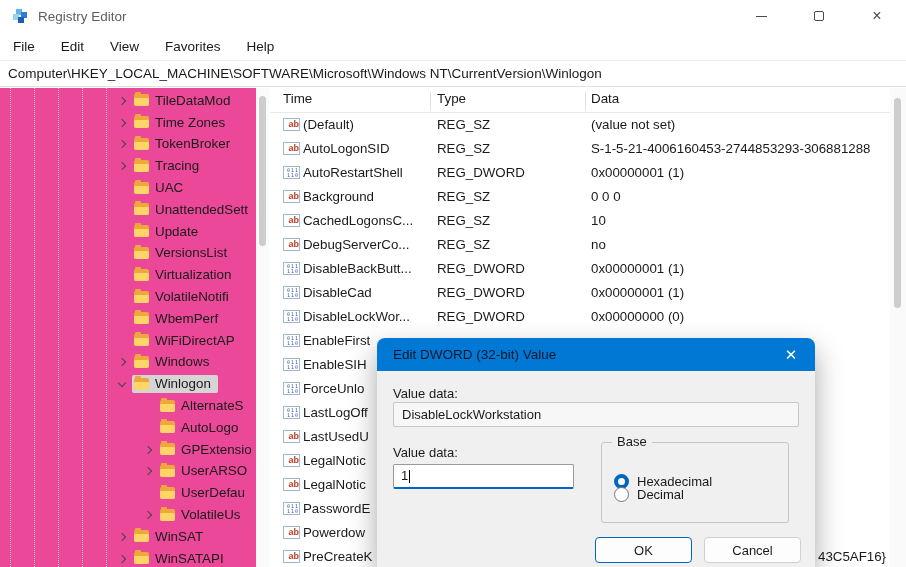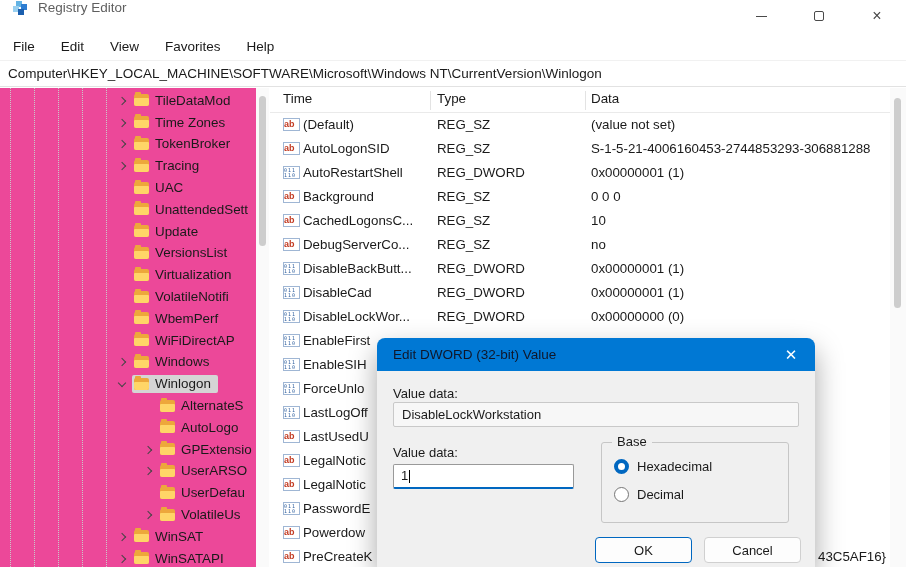--- a/index.html
+++ b/index.html
@@ -5,21 +5,21 @@
   * { box-sizing: border-box; }
   html,body { margin:0; padding:0; }
   body {
     width:906px; height:567px; overflow:hidden; background:#fff;
     font-family:"Liberation Sans","DejaVu Sans",sans-serif; color:#1a1a1a;
     -webkit-font-smoothing:antialiased;
   }
   .window { position:relative; width:906px; height:567px; background:#fff; }
 
   
-  .titlebar { position:absolute; left:0; top:0; width:906px; height:32px; display:flex; align-items:flex-start; padding-left:12px; background:#fff; }
+  .titlebar { position:absolute; left:0; top:0; width:906px; height:32px; display:flex; align-items:center; padding-left:12px; background:#fff; }
   .app-icon { width:16px; height:16px; margin-right:10px; flex:0 0 auto; }
   .win-title { font-size:13.5px; color:#5f5f5f; }
   .win-controls { position:absolute; right:0; top:0; height:32px; display:flex; }
   .wbtn { width:58px; height:32px; display:flex; align-items:center; justify-content:center; color:#4a4a4a; }
   .glyph-min { width:11px; height:1px; background:#4a4a4a; }
   .glyph-max { width:10px; height:10px; border:1px solid #4a4a4a; border-radius:2px; }
   .glyph-close { font-size:16px; line-height:16px; color:#4a4a4a; }
 
   
   .menubar { position:absolute; left:0; top:32px; width:906px; height:28px; display:flex; align-items:center; padding-left:0; font-size:13.5px; background:#fff; }
@@ -50,41 +50,41 @@
   .listpane { position:absolute; left:270px; top:88px; width:620px; height:479px; overflow:hidden; background:#fff; }
   .lheader { position:relative; height:25px; border-bottom:1px solid #eaeaea; font-size:13.4px; }
   .hcell { position:absolute; top:3px; }
   .h-name { left:13px; } .h-type { left:167px; } .h-data { left:321px; }
   .hsep { position:absolute; top:3px; width:1px; height:19px; background:#e3e3e3; }
   .lrow { position:relative; height:24px; line-height:24px; white-space:nowrap; padding-left:13px; font-size:13.3px; }
   .cell { position:absolute; top:0; line-height:24px; overflow:hidden; }
   .c-name { left:33px; width:132px; }
   .c-type { left:167px; width:150px; }
   .c-data { left:321px; width:297px; }
-  .vicon { display:inline-block; width:17px; height:13px; border:1px solid #9fb6d4; background:#fff; margin-top:5px; text-align:left; vertical-align:top; }
+  .vicon { display:inline-block; width:17px; height:13px; border:1px solid #9fb6d4; background:#fff; margin-top:5px; text-align:right; vertical-align:top; }
   .vicon.sz { color:#c23b22; font-size:9px; line-height:11px; font-weight:bold; }
   .vicon.bin::before { content:"011\A 110"; white-space:pre; display:block; font-family:"DejaVu Sans Mono",monospace; font-size:5px; line-height:5px; letter-spacing:1px; color:#2f5f9e; margin-top:1px; }
   .frag { position:absolute; left:548px; top:461px; font-size:13.3px; }
 
   .list-scroll { position:absolute; left:890px; top:88px; width:16px; height:479px; background:#fafafa; }
   .list-scroll .thumb { position:absolute; left:4px; top:10px; width:7px; height:210px; background:#cdcdcd; border-radius:4px; }
 
   
   .dialog { position:absolute; left:377px; top:338px; width:438px; height:229px; background:#f0f0f0; z-index:10; border-radius:8px 8px 0 0; box-shadow:0 12px 28px rgba(0,0,0,0.35); font-size:13px; }
   .dlg-title { height:33px; background:#0078d4; color:#0f172a; display:flex; align-items:center; padding:0 16px; font-size:13.5px; border-radius:8px 8px 0 0; }
   .dlg-close { position:absolute; right:14px; top:7px; width:20px; height:20px; display:flex; align-items:center; justify-content:center; color:#fff; font-size:15px; }
   .dlg-label { position:absolute; left:16px; }
   .lbl-name { top:48px; } .lbl-data { top:107px; }
   .dlg-input-name { position:absolute; left:16px; top:64px; width:406px; height:25px; background:#f7f7f7; border:1px solid #c9c9c9; line-height:23px; padding:0 8px; border-radius:2px; }
   .dlg-input-data { position:absolute; left:16px; top:126px; width:181px; height:25px; background:#fff; border:1px solid #999; border-bottom:2px solid #0067c0; line-height:21px; padding:0 7px; border-radius:2px; }
   .caret { display:inline-block; width:1px; height:13px; background:#000; vertical-align:middle; margin-left:1px; }
   .group { position:absolute; left:224px; top:104px; width:188px; height:81px; border:1px solid #c6c6c6; border-radius:3px; }
   .group-label { position:absolute; top:-9px; left:10px; background:#f0f0f0; padding:0 5px; }
   .radio-row { position:absolute; left:12px; display:flex; align-items:center; gap:8px; height:16px; }
-  .rr1 { top:15px; } .rr2 { top:43px; }
+  .rr1 { top:30px; } .rr2 { top:43px; }
   .radio { width:15px; height:15px; border-radius:50%; background:#fff; flex:0 0 auto; }
   .radio.on { border:4.5px solid #0067c0; }
   .radio.off { border:1px solid #767676; }
   .btn { position:absolute; top:199px; width:97px; height:26px; display:flex; align-items:center; justify-content:center; border-radius:4px; background:#fdfdfd; font-size:13px; }
   .btn-ok { left:218px; border:1px solid #0067c0; }
   .btn-cancel { left:327px; border:1px solid #d0d0d0; }
 </style>
 </head>
 <body>
 

